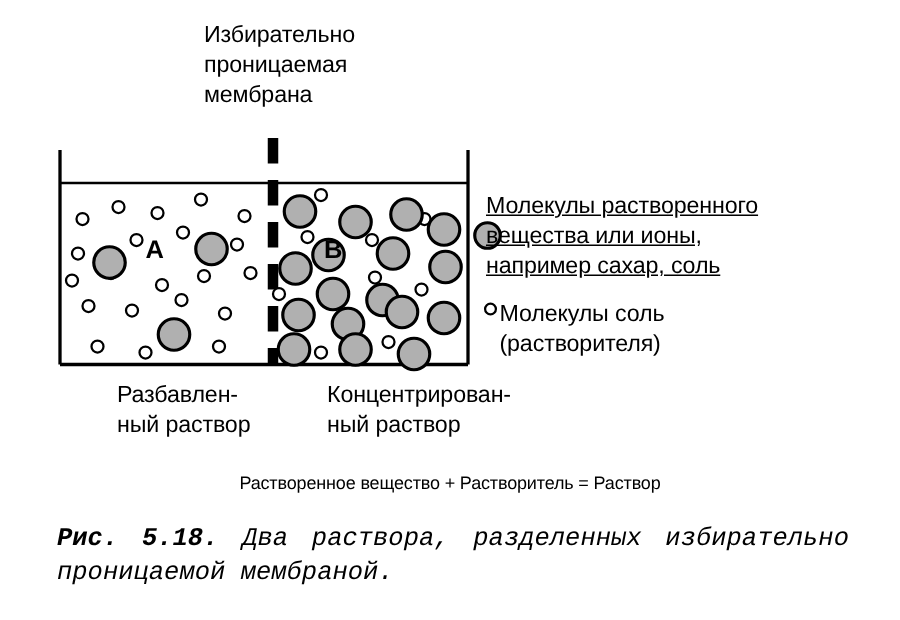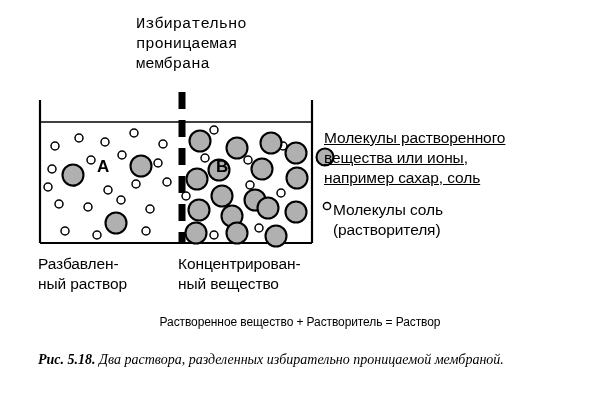--- a/index.html
+++ b/index.html
@@ -25,21 +25,20 @@
 
   
   #membrane-label {
     left: 136px;
     top: 14px;
     width: 220px;
     font-size: 15.5px;
     line-height: 20px;
     white-space: pre-line;
     letter-spacing: -0.1px;
-    font-family: Liberation Mono, monospace;
   }
 
   
   #diagram-svg {
     left: 0; top: 0;
     width: 600px;
     height: 413px;
   }
 
   
@@ -65,42 +64,43 @@
   }
   #legend-solute { left: 0px; top: 0px; width: 272px; text-decoration: underline; }
   #legend-water  { left: 9px; top: 72px; width: 262px; }
 
   
   .bottom-label {
     font-size: 15.5px;
     line-height: 20px;
     white-space: pre-line;
     letter-spacing: -0.1px;
+    margin-left: 40px;
   }
   #label-dilute { left: 38px; top: 254px; width: 130px; }
   #label-concentrated { left: 178px; top: 254px; width: 160px; }
 
   
   #equation {
     left: 0px;
     top: 312px;
     width: 600px;
     text-align: center;
     font-size: 12px;
     line-height: 20px;
     letter-spacing: -0.1px;
   }
 
   
   #caption {
     left: 38px;
     top: 348px;
     width: 528px;
-    font-family: Liberation Serif, serif;
-    font-size: 14px;
+    font-family: Liberation Mono, monospace;
+    font-size: 17px;
     line-height: 23px;
     font-style: italic;
     text-align: justify;
   }
   #caption-number {
     font-weight: bold;
     font-style: italic;
   }
   #caption-text { font-style: italic; }
 </style>
@@ -195,21 +195,21 @@
     <div class="abs legend-text" id="legend-solute">Молекулы растворенного
 вещества или ионы,
 например сахар, соль</div>
     <div class="abs legend-text" id="legend-water">Молекулы соль
 (растворителя)</div>
   </div>
 
   <div class="abs bottom-label" id="label-dilute">Разбавлен-
 ный раствор</div>
   <div class="abs bottom-label" id="label-concentrated">Концентрирован-
-ный вещество</div>
+ный раствор</div>
 
   <div class="abs" id="equation">Растворенное вещество + Растворитель = Раствор</div>
 
   <div class="abs" id="caption">
     <span id="caption-number">Рис. 5.18.</span><span id="caption-text"> Два раствора, разделенных избирательно проницаемой мембраной.</span>
   </div>
 
 </div>
 
 </body></html>

